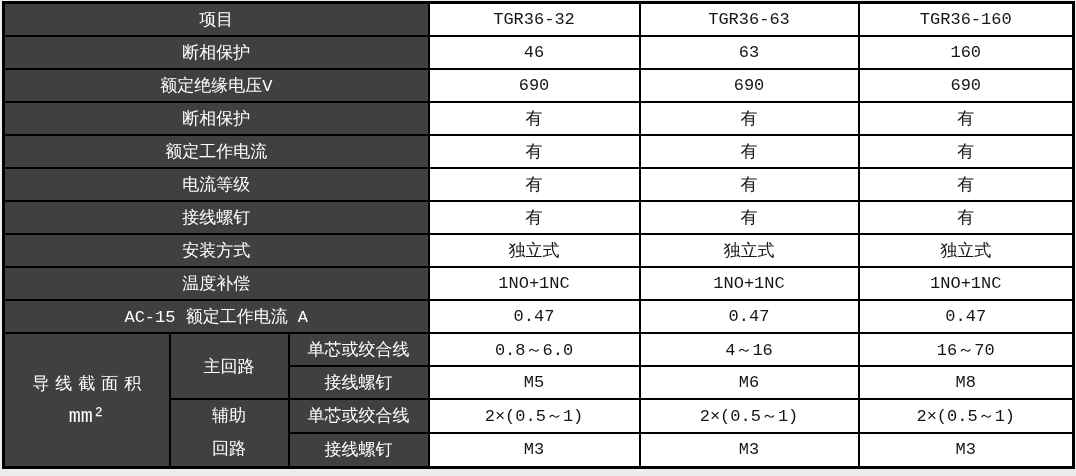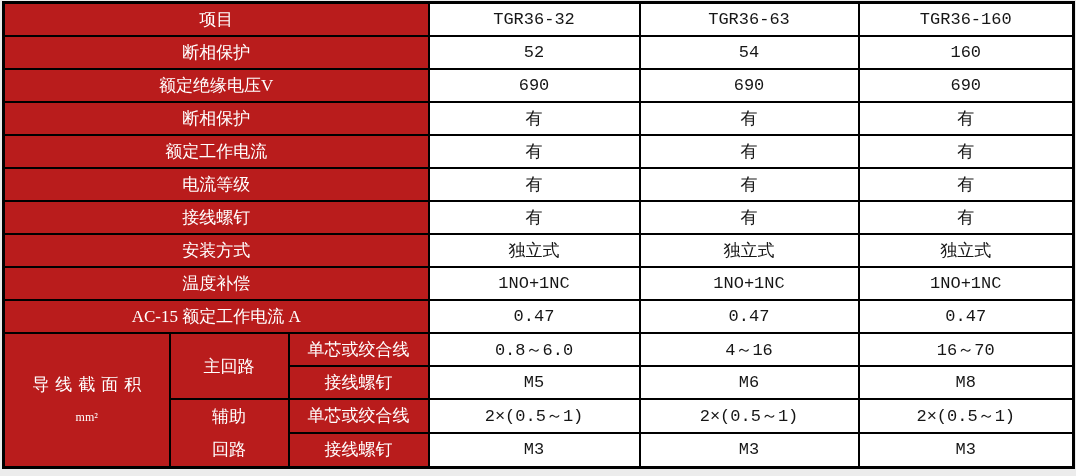--- a/index.html
+++ b/index.html
@@ -20,38 +20,37 @@
   td {
     border: 2px solid #000;
     height: 31px;
     padding: 0;
     text-align: center;
     vertical-align: middle;
     white-space: nowrap;
     overflow: hidden;
   }
   td.hd {
-    background: #b91c1c;
+    background: #404040;
     color: #ffffff;
     font-size: 17px;
-    font-family: Liberation Serif, serif;
   }
   td.val {
     background: #ffffff;
     color: #161616;
     font-size: 17px;
   }
   td.wire-title .t1 {
     letter-spacing: 0.35em;
     padding-left: 0.35em; 
     line-height: 34px;
   }
   td.wire-title .t2 {
     line-height: 30px;
-    font-size: 12px;
+    font-size: 20px;
   }
   td.aux-group div {
     line-height: 33px;
   }
 </style>
 </head>
 <body>
 
 <table class="spec">
   <colgroup>
@@ -64,22 +63,22 @@
   </colgroup>
   <tbody>
     <tr>
       <td class="hd" colspan="3">项目</td>
       <td class="val">TGR36-32</td>
       <td class="val">TGR36-63</td>
       <td class="val">TGR36-160</td>
     </tr>
     <tr>
       <td class="hd" colspan="3">断相保护</td>
-      <td class="val">52</td>
-      <td class="val">54</td>
+      <td class="val">46</td>
+      <td class="val">63</td>
       <td class="val">160</td>
     </tr>
     <tr>
       <td class="hd" colspan="3">额定绝缘电压V</td>
       <td class="val">690</td>
       <td class="val">690</td>
       <td class="val">690</td>
     </tr>
     <tr>
       <td class="hd" colspan="3">断相保护</td>

